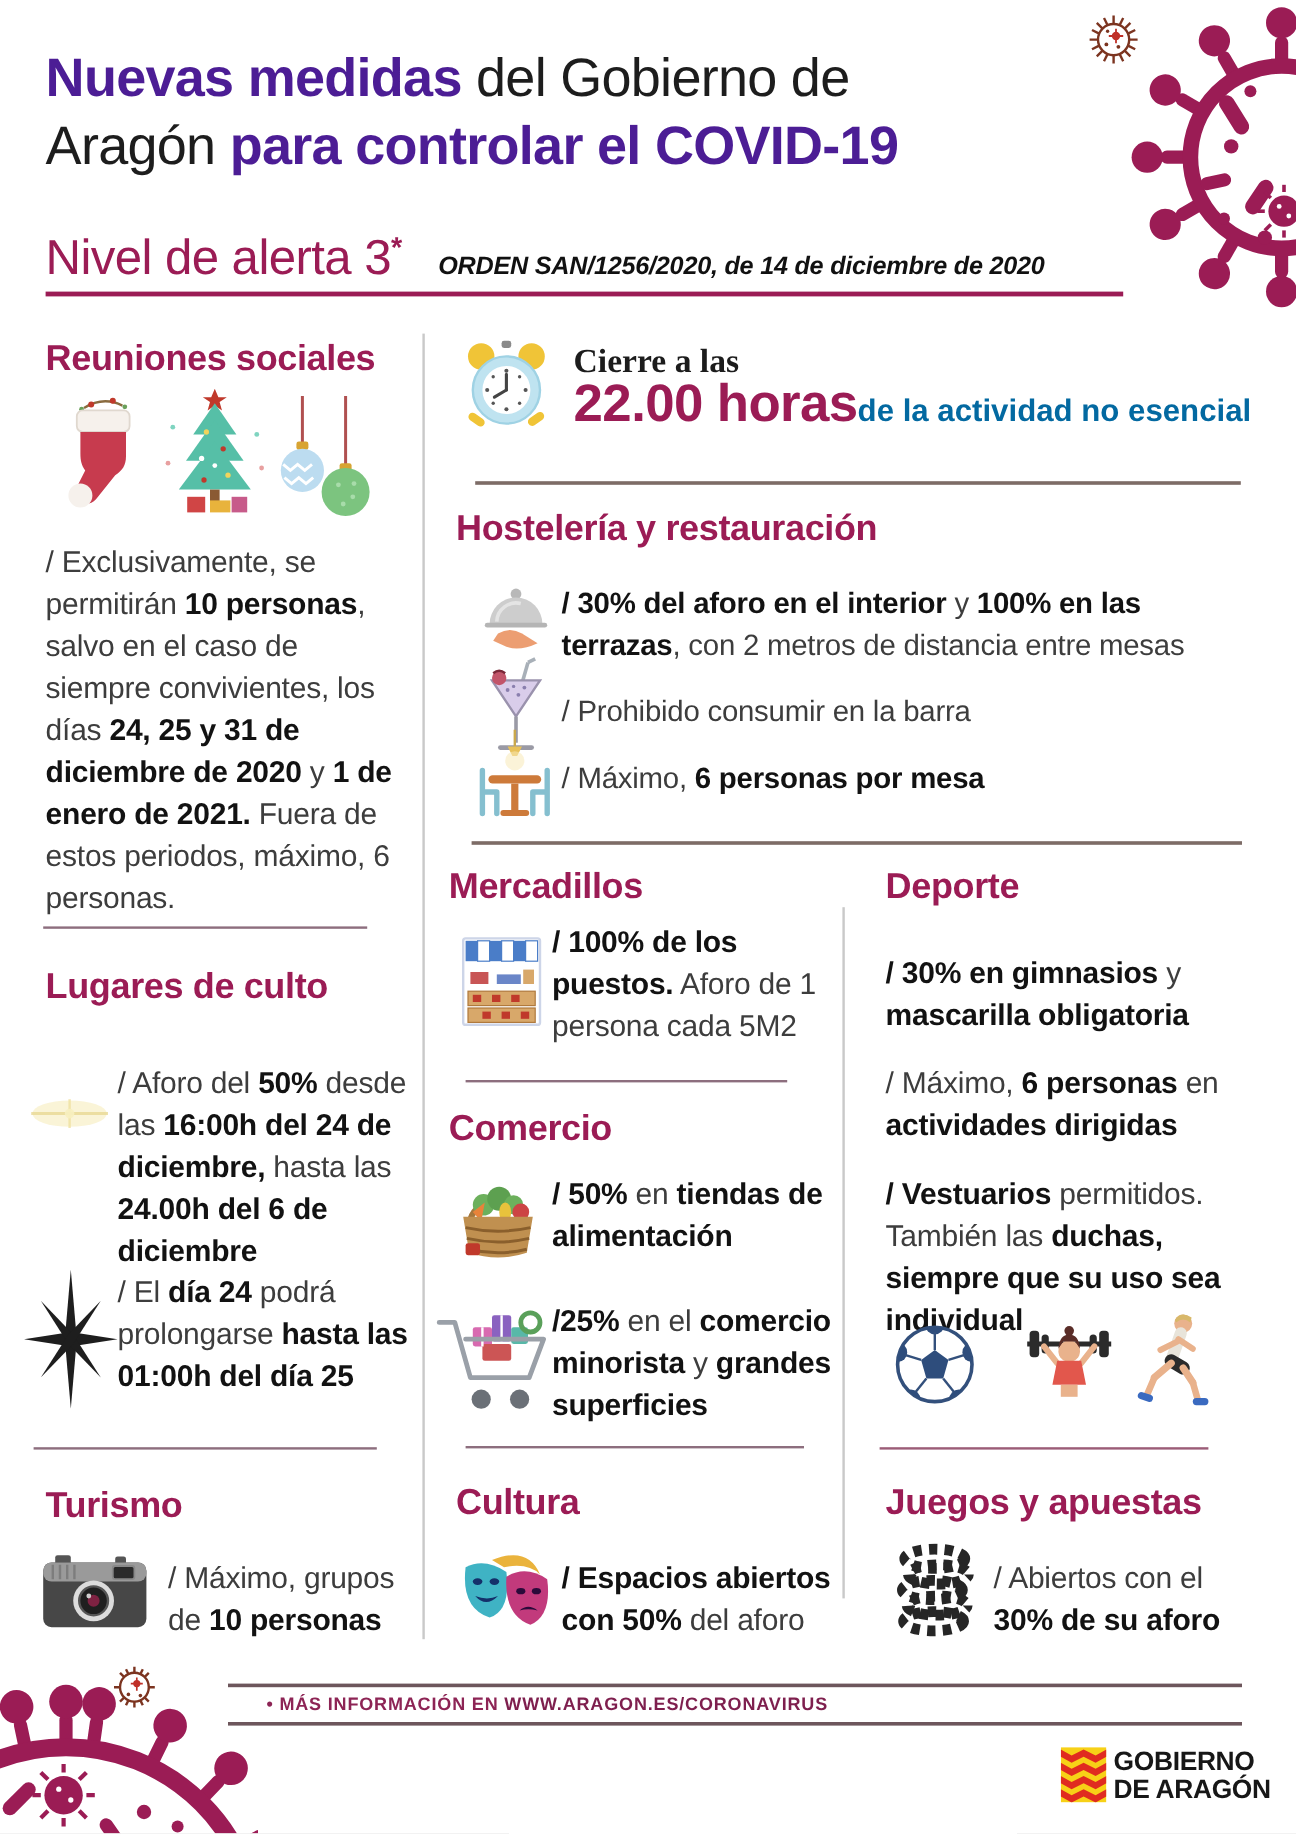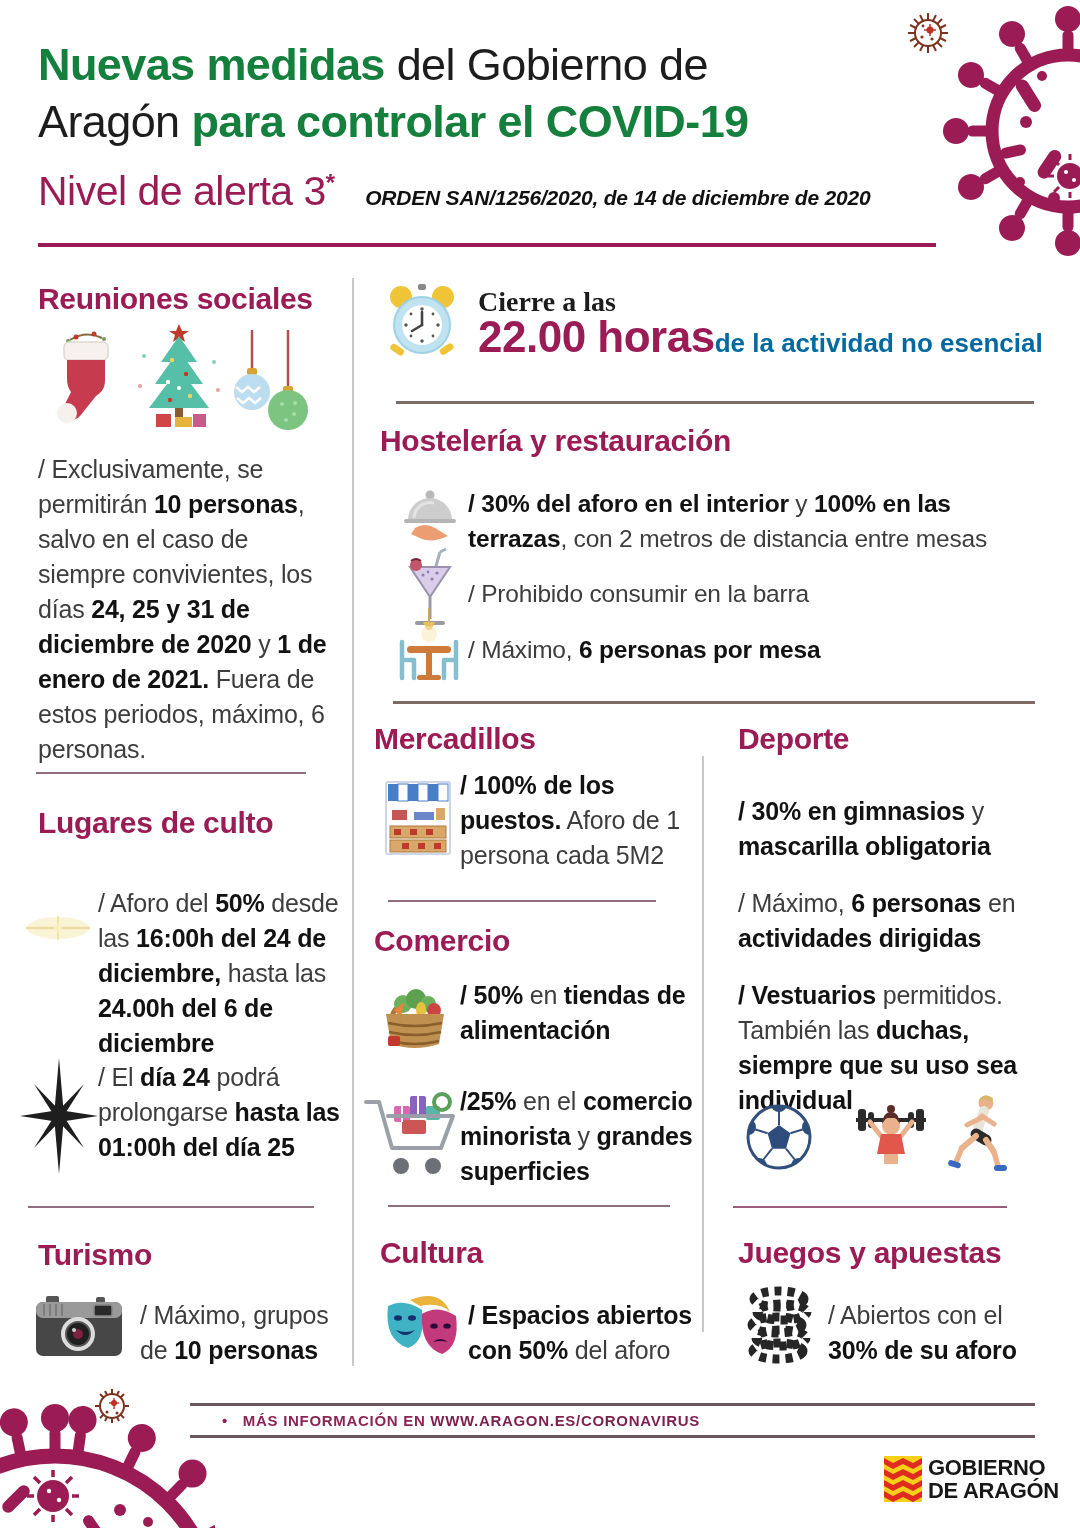--- a/index.html
+++ b/index.html
@@ -1,22 +1,22 @@
 <!DOCTYPE html>
 <html><head>
 <meta charset="utf-8">
 <style>
   html,body{margin:0;padding:0;background:#e9e9e9;}
   .page{position:relative;width:1080px;height:1528px;background:#ffffff;margin:0 auto;
         font-family:"Liberation Sans",sans-serif;overflow:hidden;}
   .abs{position:absolute;}
   
   .title-line{font-size:45px;line-height:57px;font-weight:400;color:#1d1d1d;letter-spacing:-0.6px;white-space:nowrap;}
-  .title-line .rb{font-weight:800;color:#15803d;text-align:right;}
-  .alert-row{display:flex;align-items:baseline;}
+  .title-line .rb{font-weight:800;color:#4c1d95;text-align:right;}
+  .alert-row{display:flex;align-items:baseline;margin-top:23px;}
   .alert-level{font-size:41px;font-weight:400;color:#9B1C55;letter-spacing:-0.5px;}
   .alert-mark{font-size:24px;color:#9B1C55;position:relative;top:-14px;font-weight:600;}
   .order-ref{font-size:21px;font-style:italic;font-weight:700;color:#111;margin-left:30px;letter-spacing:-0.2px;}
   .rule{background:#9B1C55;height:3.5px;}
   
   .sec-title{font-size:30px;font-weight:800;color:#9B1C55;letter-spacing:-0.3px;white-space:nowrap;}
   .body{font-size:25px;line-height:35px;color:#3d3d3d;letter-spacing:-0.2px;}
   .body .rb{font-weight:700;color:#121212;}
   .div-h{height:2px;background:#8d6e7e;}
   .div-h2{height:2.5px;background:#7d6c66;}
@@ -447,21 +447,21 @@
       <ellipse cx="31" cy="39" rx="25" ry="8" stroke-dasharray="7 6"></ellipse>
       <ellipse cx="35" cy="52" rx="25" ry="8" stroke-dasharray="7 6" stroke-dashoffset="4"></ellipse>
       <ellipse cx="32" cy="65" rx="25" ry="8" stroke-dasharray="7 6"></ellipse>
     </g>
   </svg>
   <div class="abs body" style="left:828px;top:1298px;width:220px;"><span>/ Abiertos con el </span><span class="rb">30% de su aforo</span></div>
 
   <div class="abs f-rule" style="left:190px;top:1403px;width:845px;"></div>
   <div class="abs f-text" style="left:222px;top:1412px;">
     <span>•</span>
-    <span style="margin-left:10px;">MÁS INFORMACIÓN EN </span><span class="lnk">WWW.ARAGON.ES/CORONAVIRUS</span>
+    <span style="margin-left:0;">MÁS INFORMACIÓN EN </span><span class="lnk">WWW.ARAGON.ES/CORONAVIRUS</span>
   </div>
   <div class="abs f-rule" style="left:190px;top:1435px;width:845px;"></div>
 
   <svg class="abs" style="left:0;top:1388px;" width="215" height="140" viewBox="0 0 215 140">
     <g fill="#9B1C55">
       <g id="bspk">
         <rect x="49.5" y="40" width="11" height="28" rx="5.5"></rect>
         <circle cx="55" cy="30" r="14"></circle>
       </g>
       <use href="#bspk" transform="rotate(-30 55 228)"></use>

